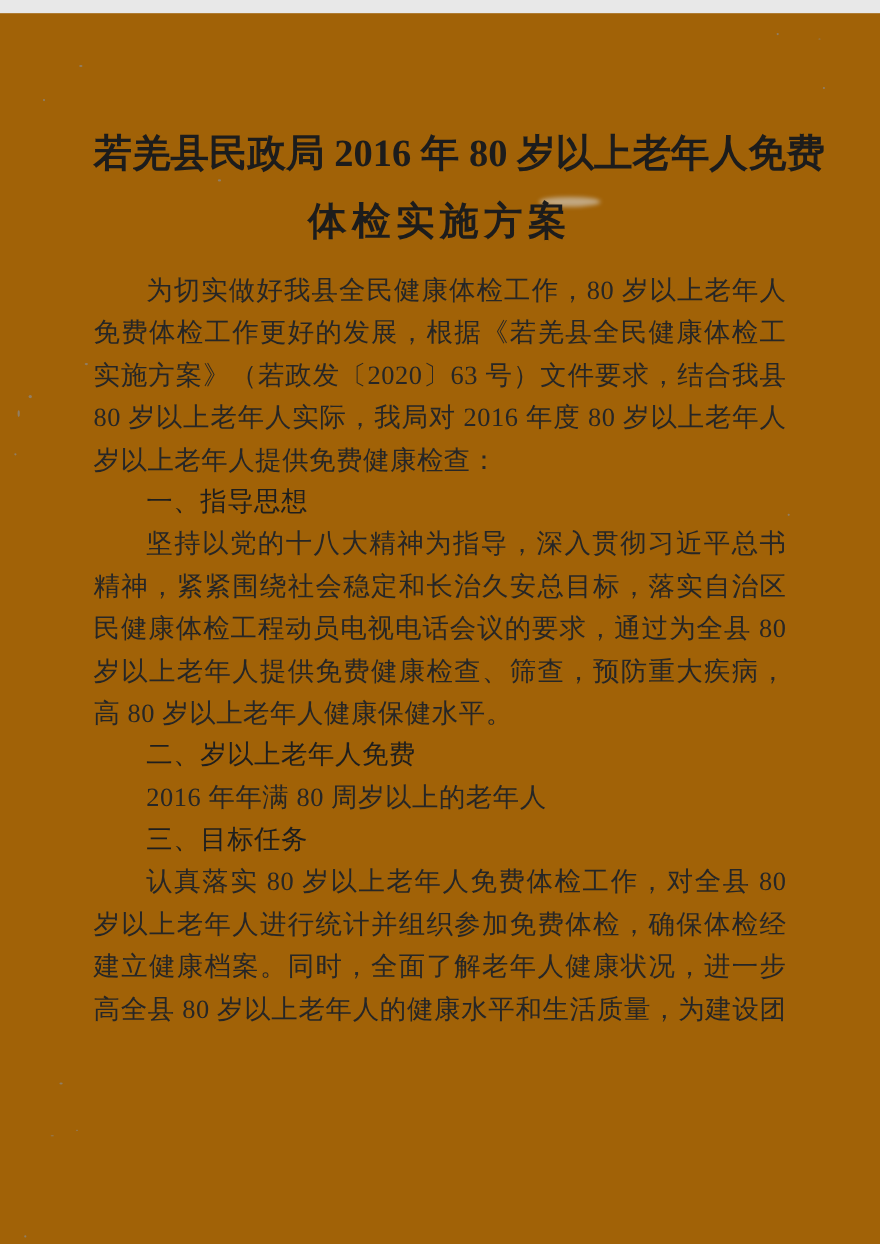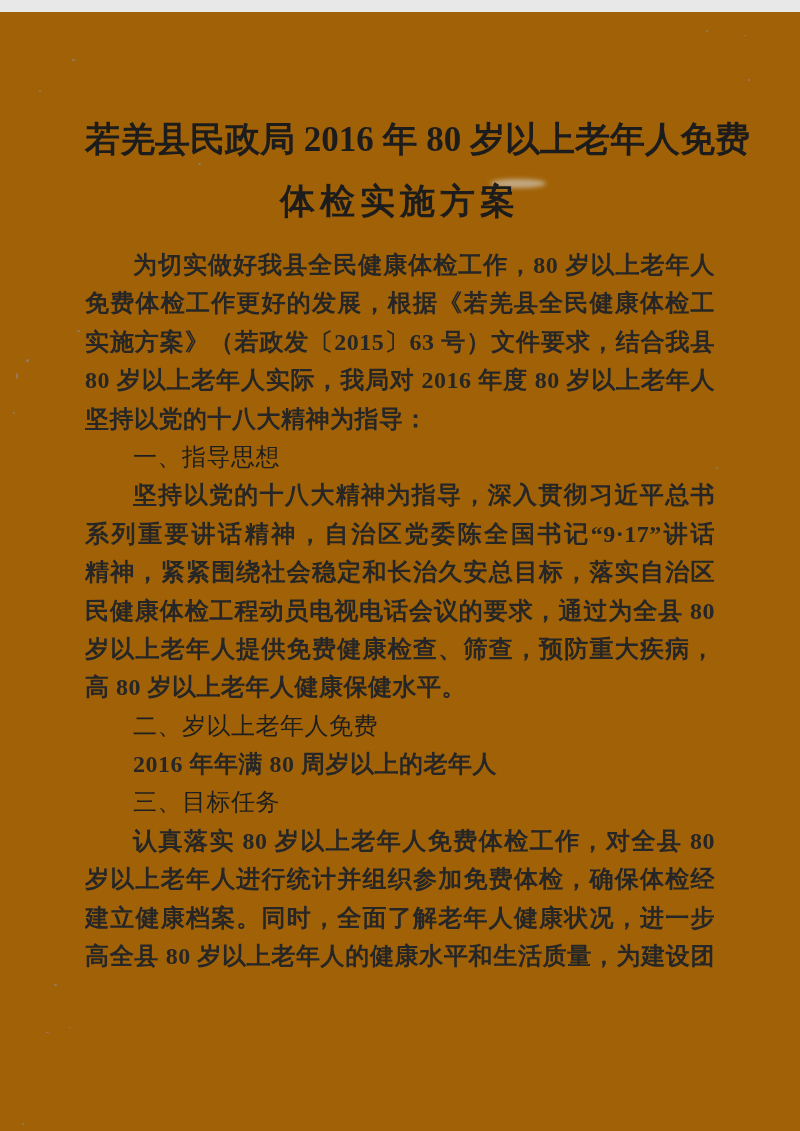--- a/index.html
+++ b/index.html
@@ -44,21 +44,20 @@
     left: 85px;
     top: 234px;
     width: 630px;
     font-size: 24px;
     line-height: 38.4px;
   }
   .line {
     height: 38.4px;
     overflow: hidden;
     letter-spacing: 0.5px;
-    font-weight: bold;
   }
   .line.indent {
     text-indent: 48px;
   }
   .line.justify {
     text-align: justify;
     text-align-last: justify;
   }
   .line.heading {
     font-family: "Liberation Sans", sans-serif;
@@ -104,26 +103,25 @@
   <div class="speck" style="left:22px;  top:1111px; width:2px; height:2px;"></div>
 
   <h1 class="doc-title">
     <div class="title-line">若羌县民政局 2016 年 80 岁以上老年人免费</div>
     <div class="title-line spread">体检实施方案</div>
   </h1>
 
   <div class="doc-body">
       <div class="line body indent justify">为切实做好我县全民健康体检工作，80 岁以上老年人</div>
       <div class="line body justify">免费体检工作更好的发展，根据《若羌县全民健康体检工程</div>
-      <div class="line body justify">实施方案》（若政发〔2015〕63 号）文件要求，结合我县</div>
+      <div class="line body justify">实施方案》（若政发〔2020〕63 号）文件要求，结合我县</div>
       <div class="line body justify">80 岁以上老年人实际，我局对 2016 年度 80 岁以上老年人</div>
-      <div class="line body">坚持以党的十八大精神为指导：</div>
+      <div class="line body">岁以上老年人提供免费健康检查：</div>
       <div class="line heading indent">一、指导思想</div>
       <div class="line body indent justify">坚持以党的十八大精神为指导，深入贯彻习近平总书记</div>
-      <div class="line body justify">系列重要讲话精神，自治区党委陈全国书记“9·17”讲话</div>
       <div class="line body justify">精神，紧紧围绕社会稳定和长治久安总目标，落实自治区全</div>
       <div class="line body justify">民健康体检工程动员电视电话会议的要求，通过为全县 80</div>
       <div class="line body justify">岁以上老年人提供免费健康检查、筛查，预防重大疾病，提</div>
       <div class="line body">高 80 岁以上老年人健康保健水平。</div>
       <div class="line heading indent">二、岁以上老年人免费</div>
       <div class="line body indent">2016 年年满 80 周岁以上的老年人</div>
       <div class="line heading indent">三、目标任务</div>
       <div class="line body indent justify">认真落实 80 岁以上老年人免费体检工作，对全县 80</div>
       <div class="line body justify">岁以上老年人进行统计并组织参加免费体检，确保体检经费</div>
       <div class="line body justify">建立健康档案。同时，全面了解老年人健康状况，进一步提</div>

